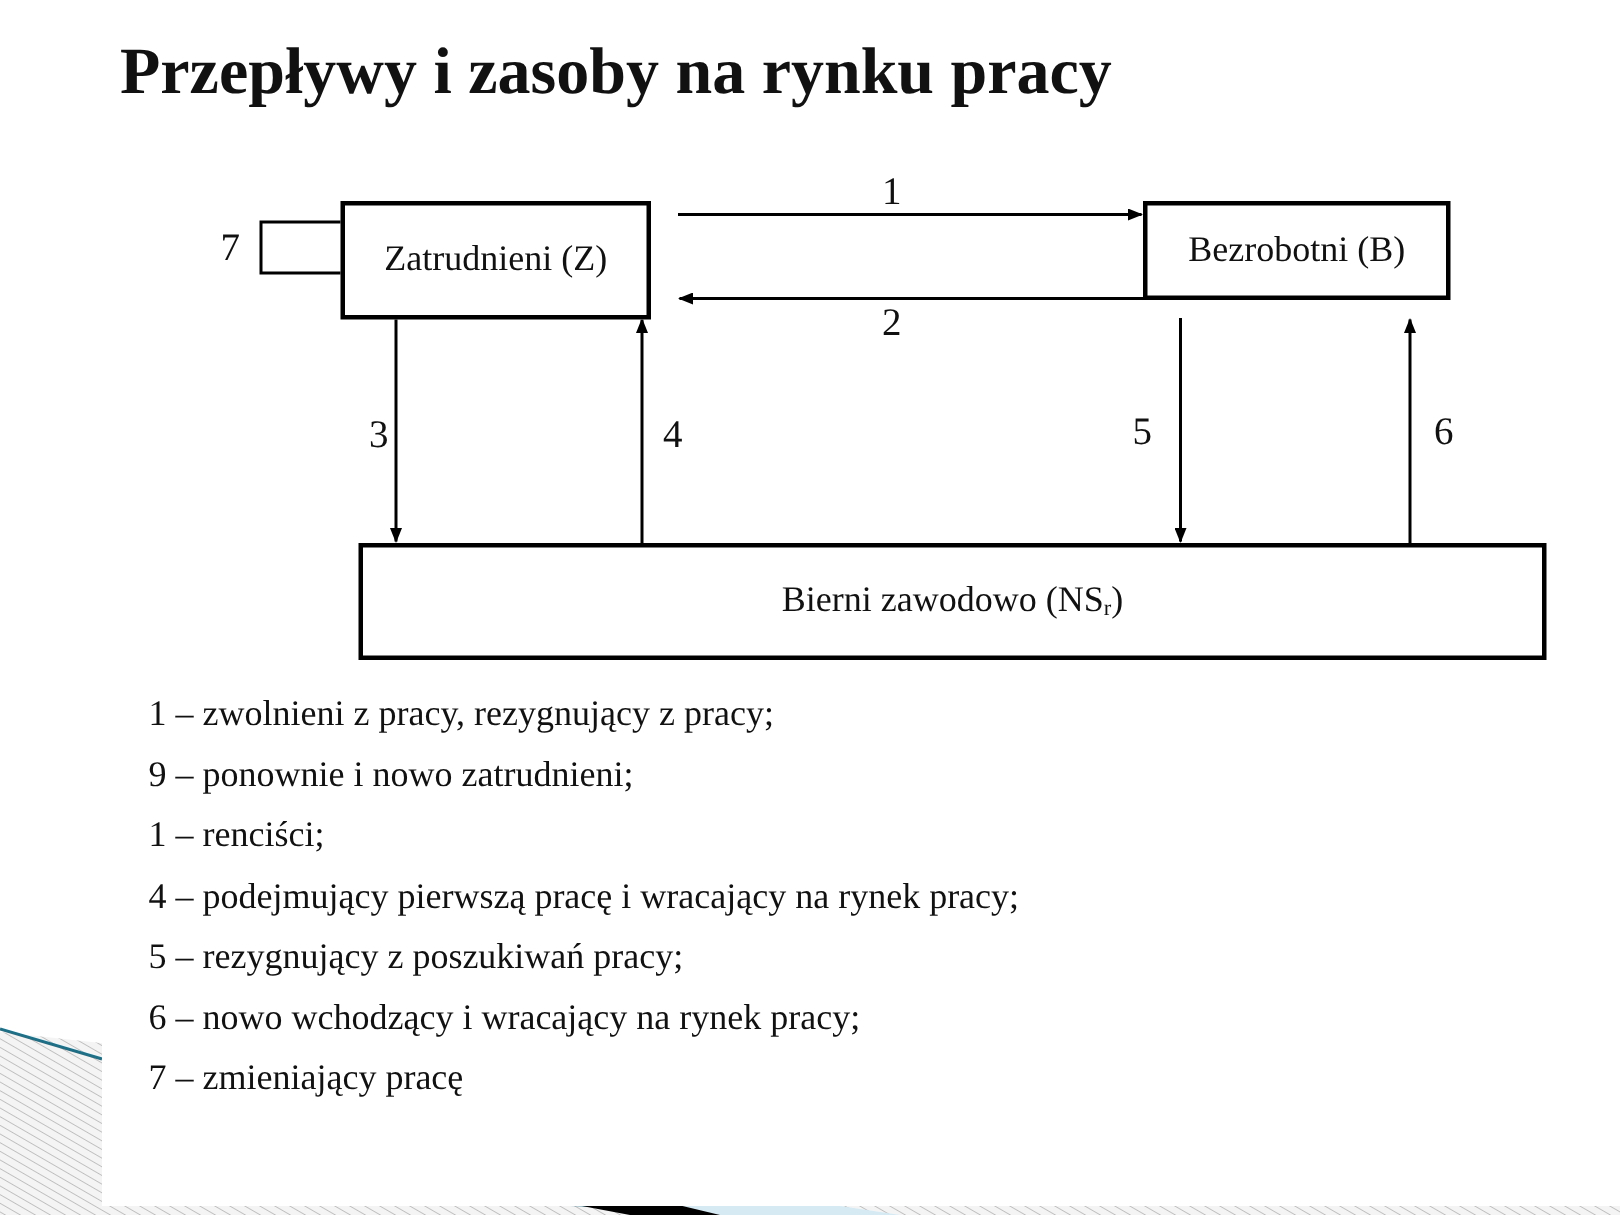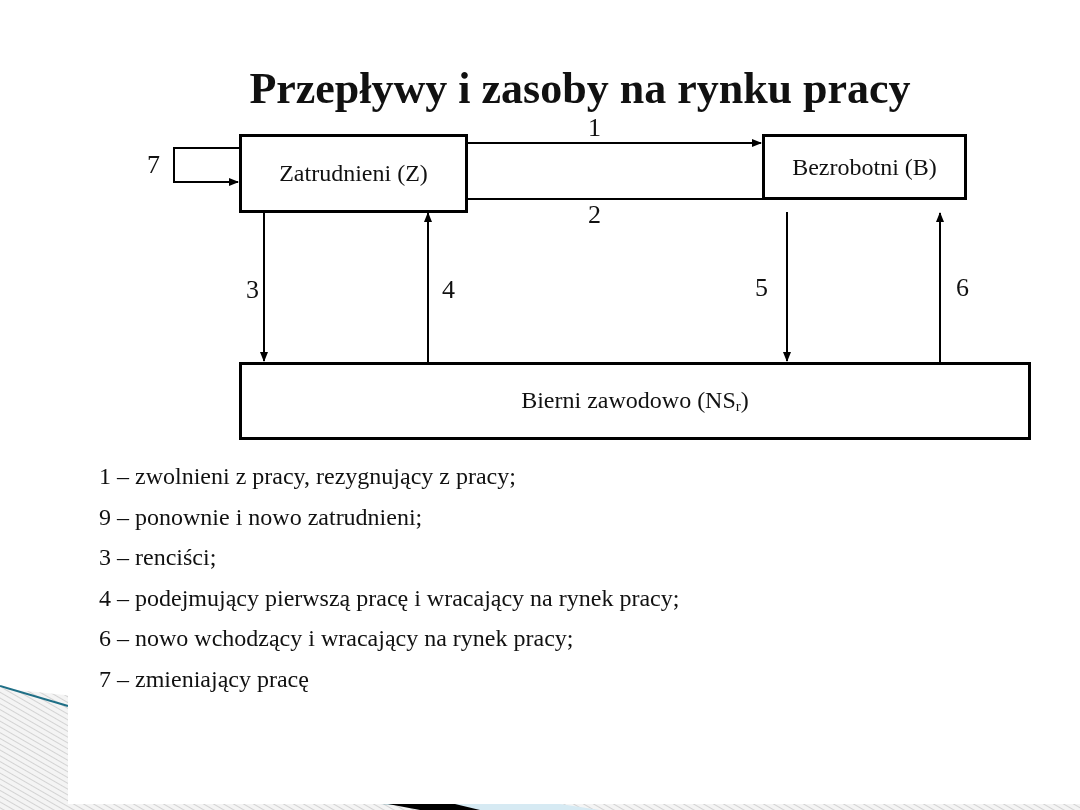--- a/index.html
+++ b/index.html
@@ -1,19 +1,19 @@
 <!DOCTYPE html>
 <html><head>
 <meta charset="utf-8">
 <style>
   html, body { margin:0; padding:0; }
   body { width:1080px; height:810px; position:relative; overflow:hidden; background:#ffffff; font-family:"Liberation Serif", serif; color:#111; }
   .deco { position:absolute; left:0; top:0; width:1080px; height:810px; }
   .slide { position:absolute; left:68px; top:0; width:1012px; height:804px; background:#ffffff; }
-  .title { position:absolute; left:0; top:22px; width:1080px; text-align:center; font-weight:bold; font-size:44px; letter-spacing:0; padding-left:80px; box-sizing:border-box;margin-top:41px; }
+  .title { position:absolute; left:0; top:22px; width:1080px; font-weight:bold; font-size:44px; letter-spacing:0; padding-left:80px; box-sizing:border-box; }
   .box { position:absolute; border:3px solid #000; background:#fff; box-sizing:border-box; display:flex; align-items:center; justify-content:center; font-size:24px; }
   .num { position:absolute; font-size:26px; }
   svg.arrows { position:absolute; left:0; top:0; width:1080px; height:810px; }
   .legend { position:absolute; left:99px; top:456px; }
   .legend-item { font-size:24px; height:40.5px; line-height:40px; white-space:nowrap; }
   sub { font-size:15px; vertical-align:-3px; }
 </style>
 </head>
 <body>
 
@@ -50,38 +50,39 @@
 
   <line x1="428" y1="363" x2="428" y2="213" stroke="#000" stroke-width="2" marker-end="url(#ah)"></line>
 
   <line x1="787" y1="212" x2="787" y2="361" stroke="#000" stroke-width="2" marker-end="url(#ah)"></line>
 
   <line x1="940" y1="363" x2="940" y2="213" stroke="#000" stroke-width="2" marker-end="url(#ah)"></line>
 
   <polyline points="240,148 174,148 174,182 238,182" fill="none" stroke="#000" stroke-width="2" marker-end="url(#ah)"></polyline>
 </svg>
 
-<div class="box" style="left:239px;top:134px;width:229px;height:79px;align-items:center;">
+<div class="box" style="left:227px;top:134px;width:207px;height:79px;align-items:center;">
   <span>Zatrudnieni (Z)</span>
 </div>
 <div class="box" style="left:762px;top:134px;width:205px;height:66px;">
   <span>Bezrobotni (B)</span>
 </div>
 <div class="box" style="left:239px;top:362px;width:792px;height:78px;">
   <span><span>Bierni zawodowo (NS</span><sub>r</sub><span>)</span></span>
 </div>
 
 <div class="num" style="left:588px;top:113px;">1</div>
 <div class="num" style="left:588px;top:200px;">2</div>
 <div class="num" style="left:246px;top:275px;">3</div>
 <div class="num" style="left:442px;top:275px;">4</div>
 <div class="num" style="left:755px;top:273px;">5</div>
 <div class="num" style="left:956px;top:273px;">6</div>
 <div class="num" style="left:147px;top:150px;">7</div>
 
 <div class="legend">
   <div class="legend-item">1 – zwolnieni z pracy, rezygnujący z pracy;</div>
   <div class="legend-item">9 – ponownie i nowo zatrudnieni;</div>
-  <div class="legend-item">3 – renciści;</div>
+  <div class="legend-item">1 – renciści;</div>
   <div class="legend-item">4 – podejmujący pierwszą pracę i wracający na rynek pracy;</div>
+  <div class="legend-item">5 – rezygnujący z poszukiwań pracy;</div>
   <div class="legend-item">6 – nowo wchodzący i wracający na rynek pracy;</div>
   <div class="legend-item">7 – zmieniający pracę</div>
 </div>
 
 </body></html>

